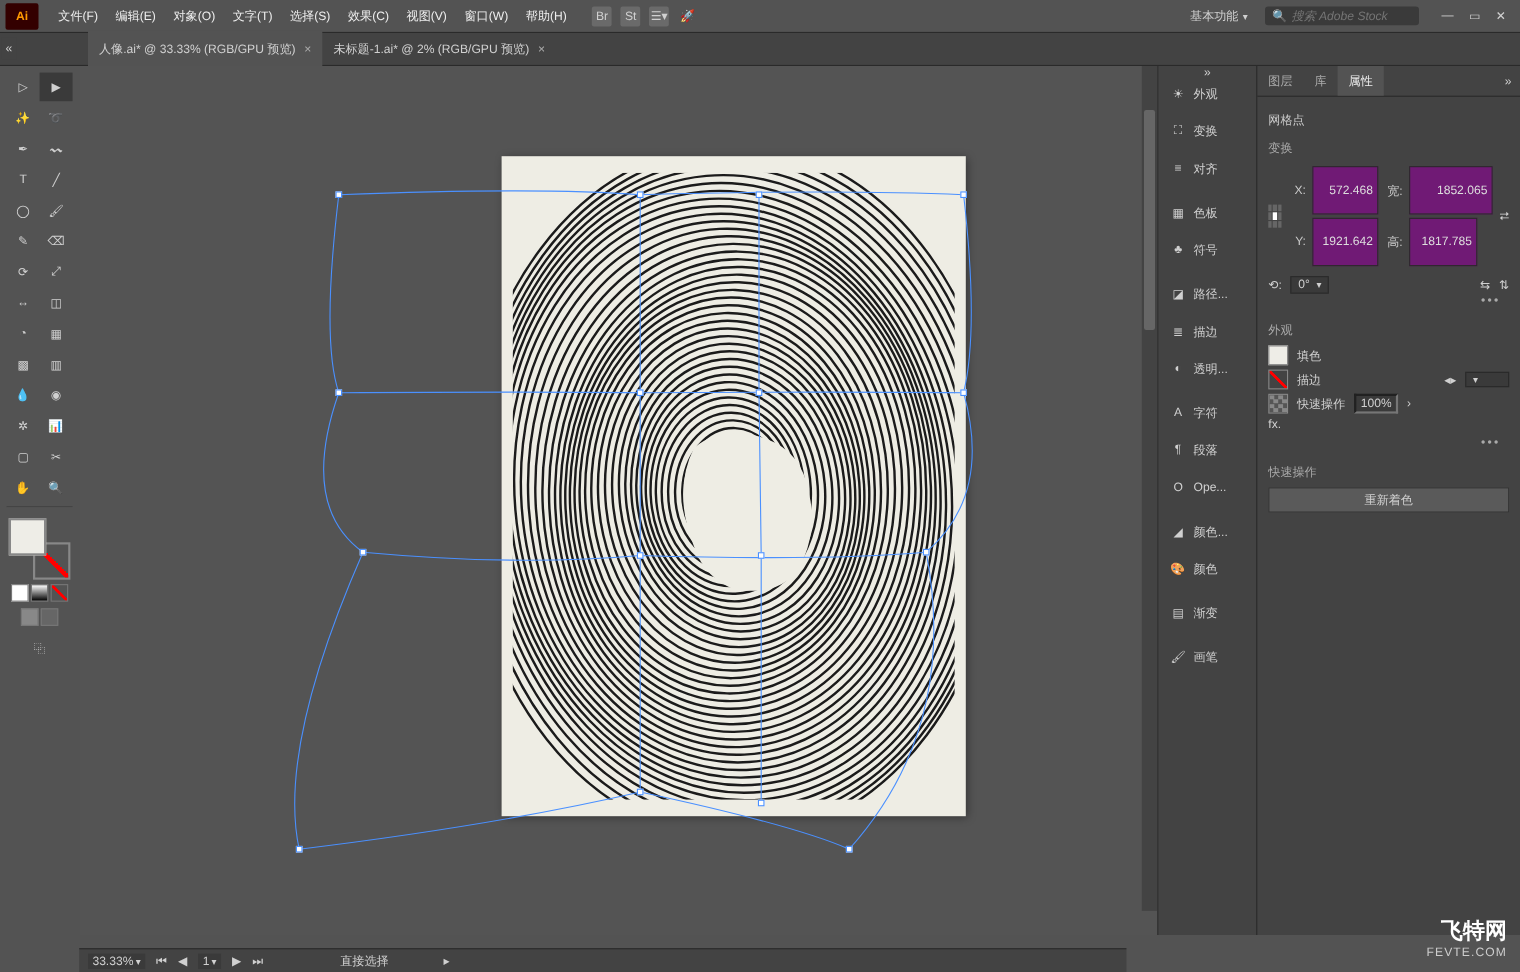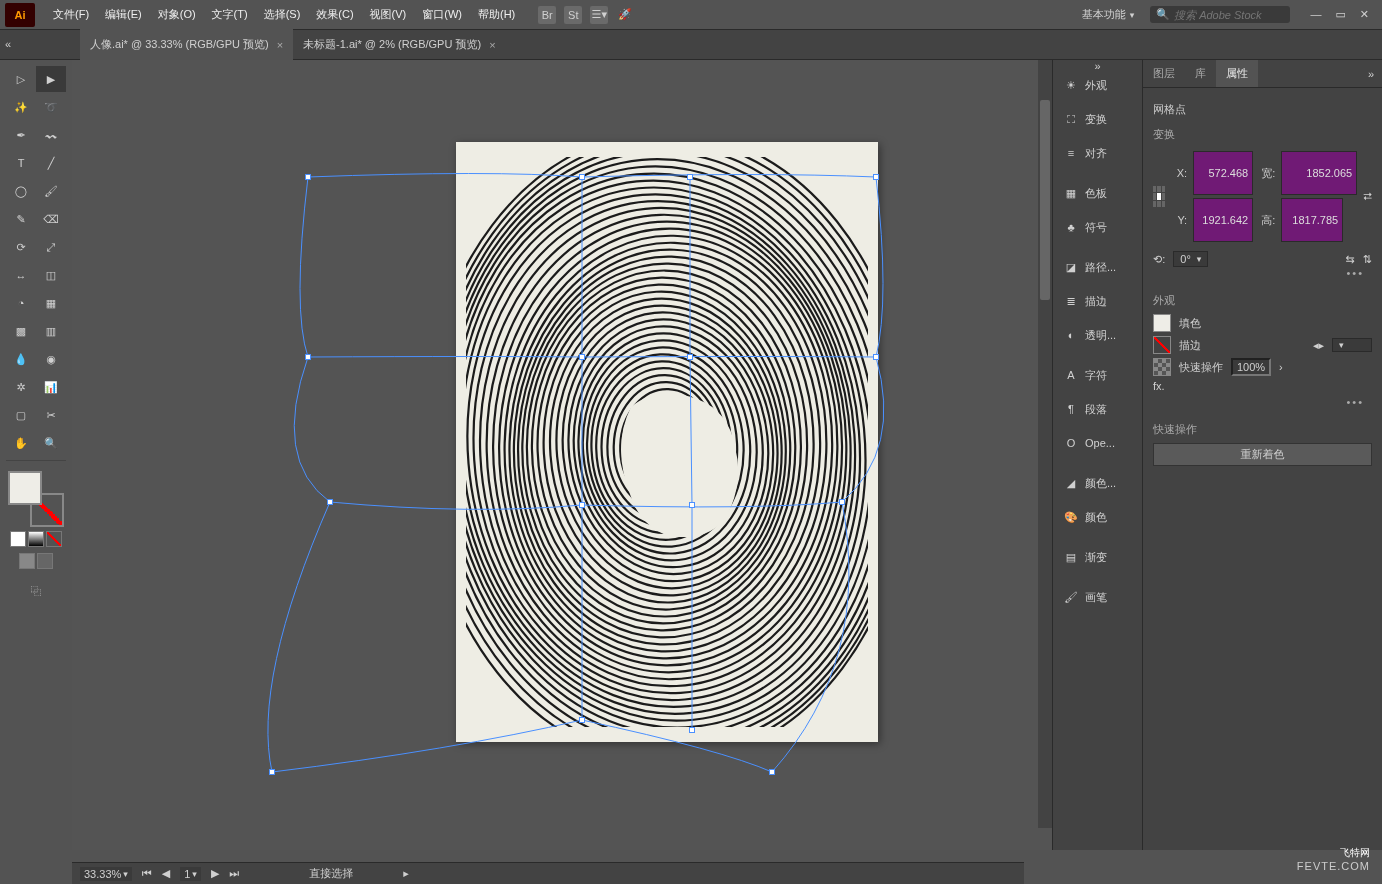--- a/index.html
+++ b/index.html
@@ -55,21 +55,21 @@
 .ref-grid div { background:#666; }
 .rot-row { display:flex; align-items:center; gap:8px; margin-top:6px;}
 .rot-in { background:#3a3a3a; border:1px solid #2a2a2a; padding:1px 6px; display:flex; align-items:center; gap:6px;}
 .chev { font-size:9px;}
 .app-row { display:flex; align-items:center; gap:8px; margin:4px 0;}
 .sw-box { width:18px; height:18px; border:1px solid #888;}
 .opacity-in { background:#3a3a3a; padding:1px 4px; width:40px;}
 .btn-wide { background:#5a5a5a; border:1px solid #333; padding:3px 0; text-align:center; margin-top:4px; cursor:pointer;}
 .dots { position:absolute; right:8px; color:#aaa; letter-spacing:2px;}
 .watermark { position:absolute; right:12px; bottom:12px; text-align:right; }
-.watermark .l1 { font-size:10px; font-weight:normal; color:#fff;}
+.watermark .l1 { font-size:20px; font-weight:bold; color:#fff;}
 .watermark .l2 { font-size:11px; color:#ccc; letter-spacing:1px;}
 .scroll-v { position:absolute; right:0; top:0; bottom:22px; width:14px; background:#434343;}
 .scroll-v .thumb { position:absolute; left:2px; right:2px; top:40px; height:200px; background:#666; border-radius:2px;}
 .mesh-curve { position:absolute; pointer-events:none; }
 </style>
 </head>
 <body>
 
 <div class="top-bar">
   <div class="app-icon">Ai</div>

